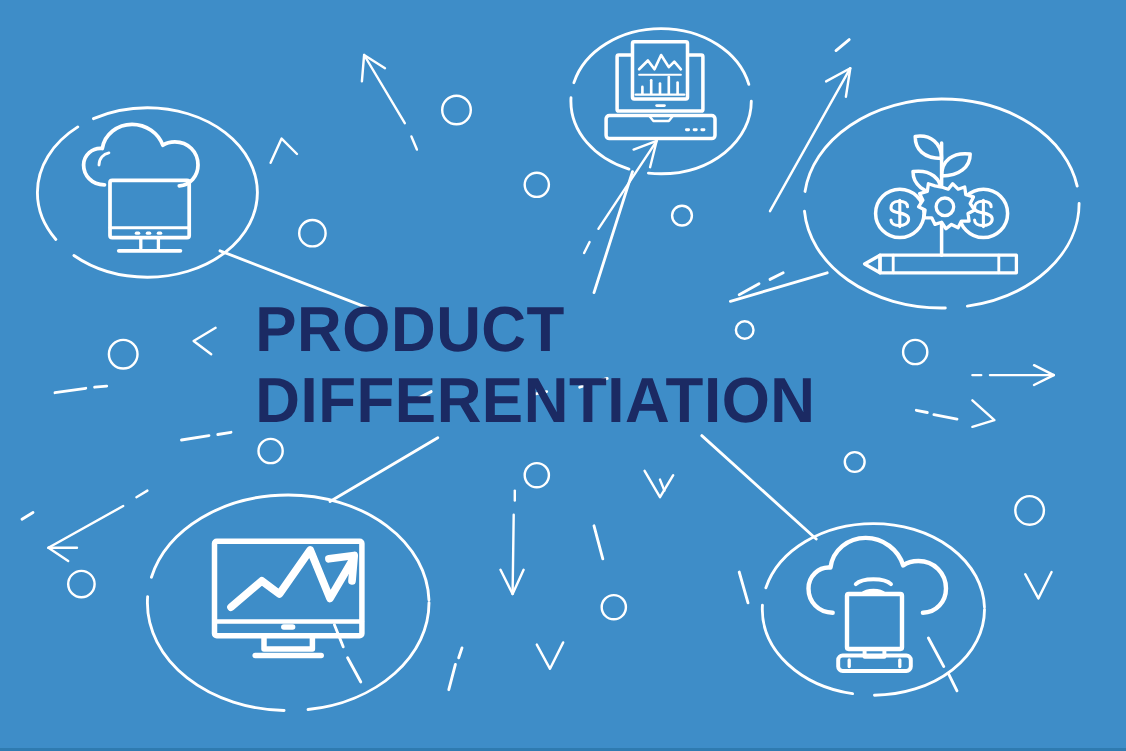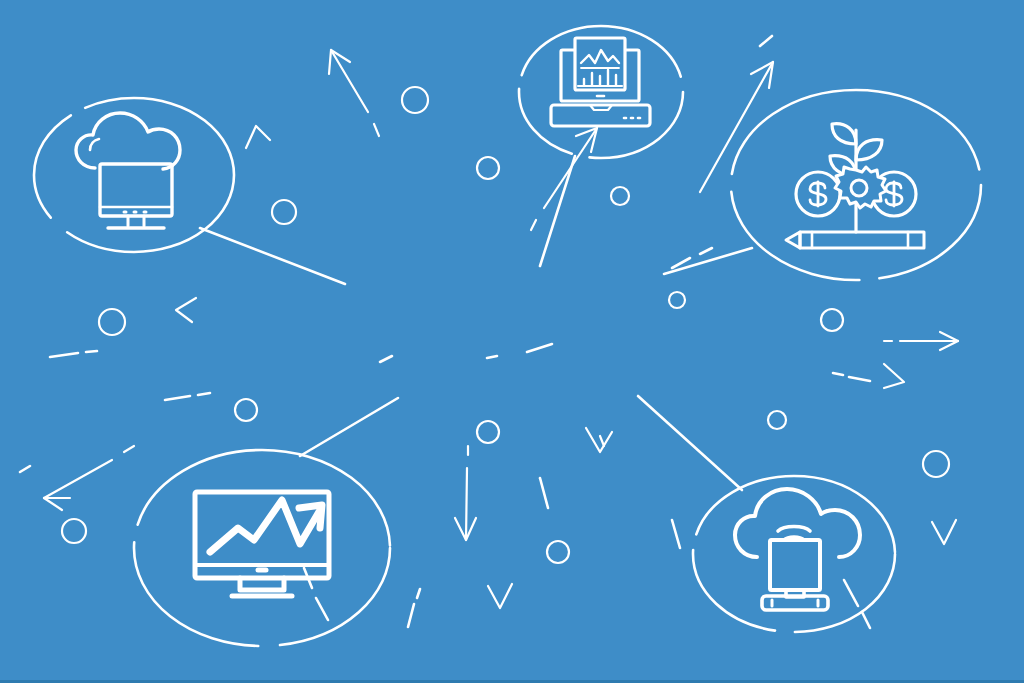--- a/index.html
+++ b/index.html
@@ -257,15 +257,19 @@
           <path d="M792 548 L796 548"></path>
         </g>
         <rect x="770" y="540" width="50" height="50" rx="1.5" stroke-width="4" fill="#3e8dc8"></rect>
         <path d="M786 590 L786 597 L804 597 L804 590" stroke-width="3.6"></path>
         <rect x="762" y="596" width="66" height="14" rx="4" stroke-width="3.6"></rect>
         <path d="M772 600 L772 606 M818 600 L818 606" stroke-width="3"></path>
       </g>
     </g>
   </svg>
 
+  <div class="title-block">
+    <div class="title-line l1">PRODUCT</div>
+    <div class="title-line l2">DIFFERENTIATION</div>
+  </div>
 
   <div class="bottom-rule"></div>
 </div>
 
 </body></html>

